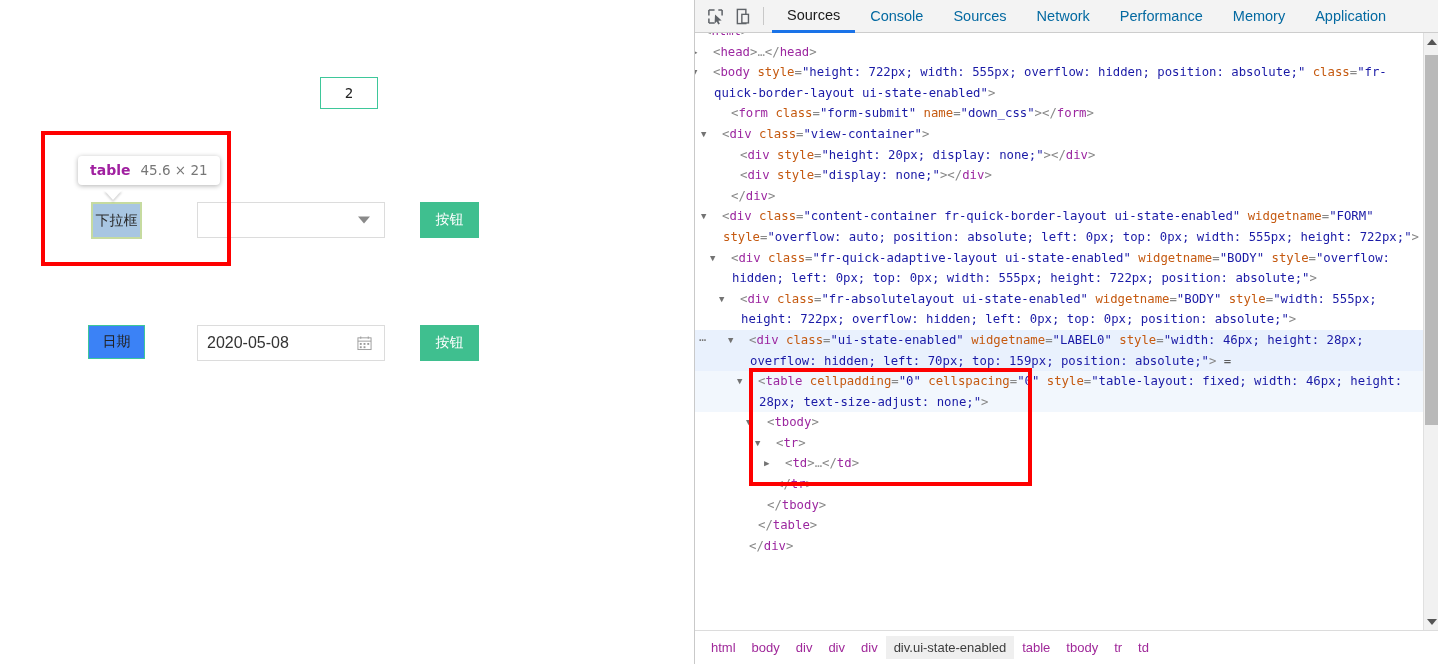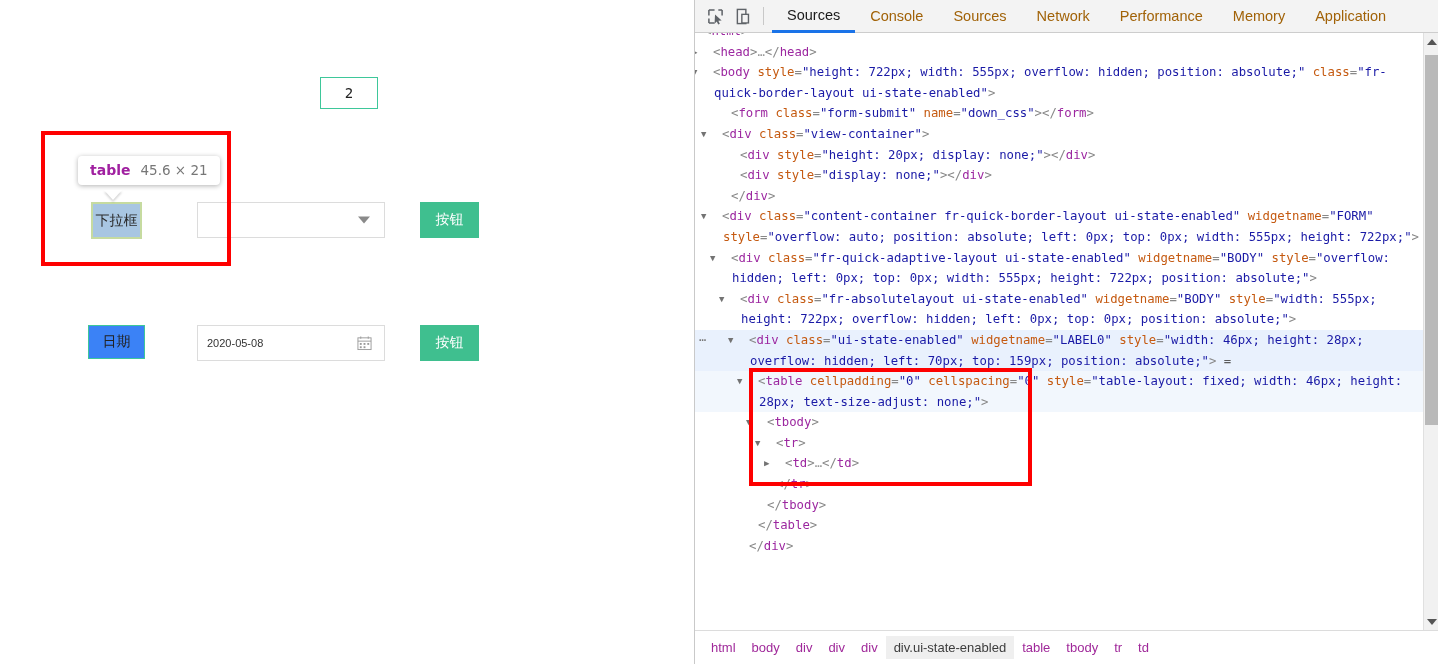--- a/index.html
+++ b/index.html
@@ -118,21 +118,21 @@
   .date-input {
     position: absolute;
     left: 197px; top: 0px;
     width: 188px; height: 36px;
     box-sizing: border-box;
     border: 1px solid #dcdcdc;
     background: #fff;
     display: flex;
     align-items: center;
     padding-left: 9px;
-    font-size: 11px;
+    font-size: 16px;
     color: #333;
   }
   .cal-icon {
     position: absolute;
     right: 12px; top: 50%;
     transform: translateY(-50%);
     width: 15px; height: 15px;
   }
   .btn-date { left: 420px; top: 0px; }
 
@@ -219,21 +219,21 @@
     display: flex;
     align-items: stretch;
     height: 33px;
   }
   .dt-tab {
     display: flex;
     align-items: center;
     padding: 0 15px;
     font-family: "Liberation Sans", sans-serif;
     font-size: 14.5px;
-    color: #a16207;
+    color: #0369a1;
     cursor: default;
     box-sizing: border-box;
     white-space: nowrap;
   }
   .dt-tab.active {
     color: #1a1a1a;
     border-bottom: 3px solid #1a73e8;
   }
 
   .dt-tree {

